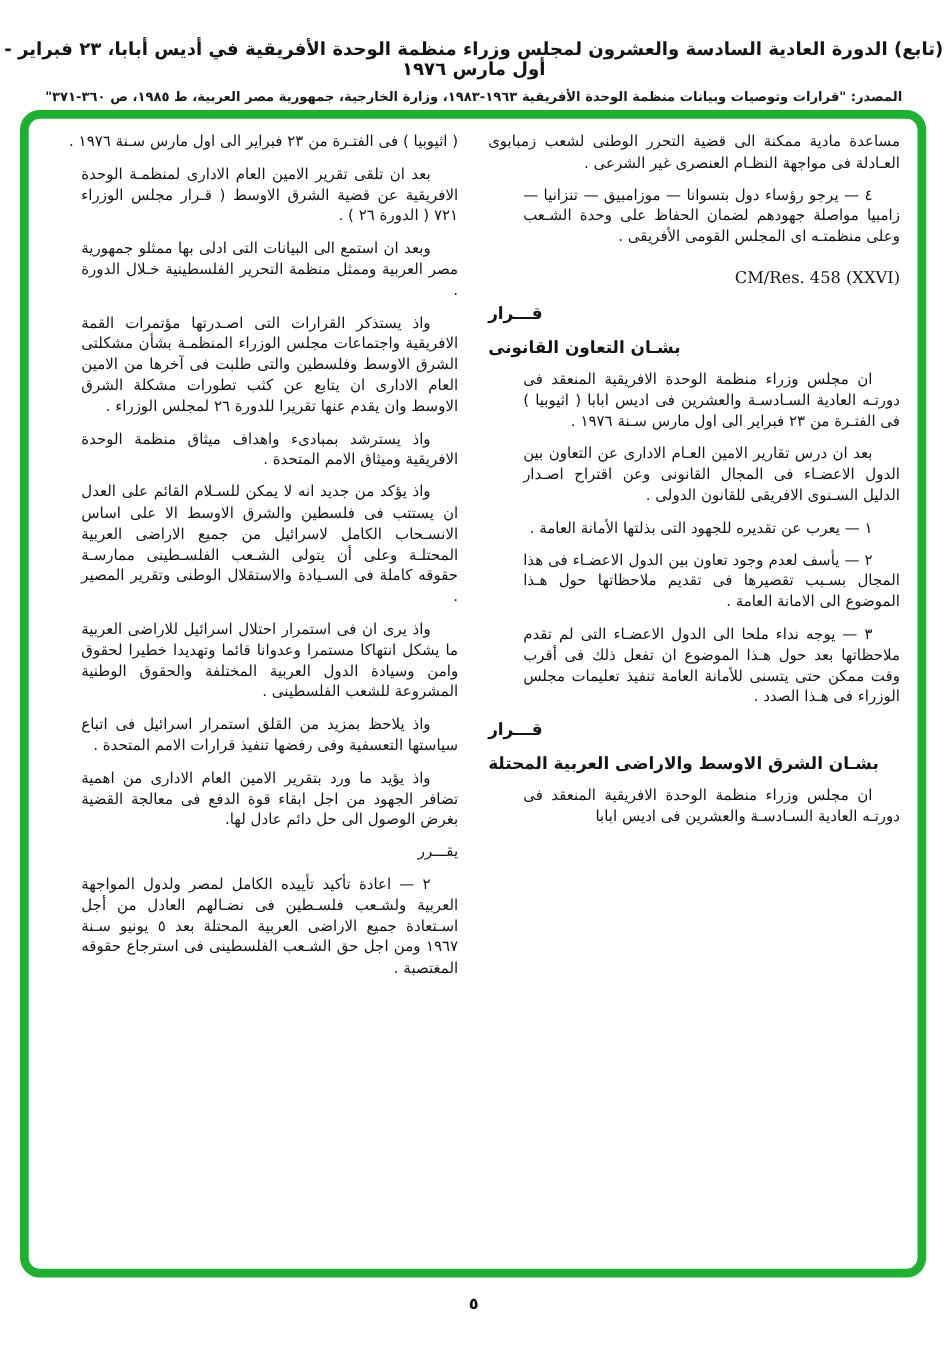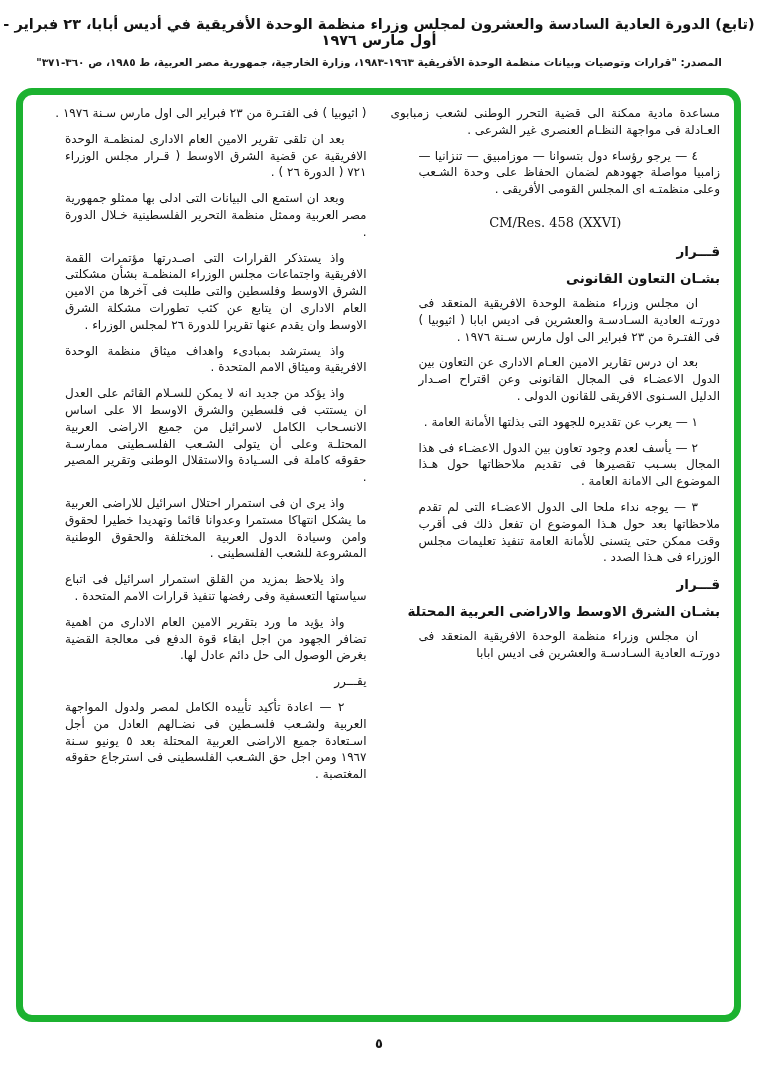--- a/index.html
+++ b/index.html
@@ -7,21 +7,21 @@
     width: 758px; height: 1078px;
     background: #ffffff;
     color: #141414;
     font-family: "DejaVu Sans", sans-serif;
     position: relative;
     overflow: hidden;
   }
   .page-header {
     direction: rtl;
     text-align: center;
-    padding-top: 16px;
+    padding-top: 32px;
   }
   .page-header .line1 {
     font-size: 14.5px;
     font-weight: bold;
     letter-spacing: 0;
   }
   .page-header .line2 {
     font-size: 10.5px;
     font-weight: bold;
     margin-top: 8px;
@@ -45,29 +45,29 @@
   }
   .col {
     flex: 1 1 0;
     text-align: justify;
     font-size: 12px;
     line-height: 1.4;
   }
   .block { margin-bottom: 9px; }
   .block.paragraph.indent { text-indent: 22px; margin-left: 28px; }
   .block.heading {
-    text-align: right;
+    text-align: left;
     font-weight: bold;
     font-size: 13.5px;
     text-indent: 0;
     margin: 8px 0 7px 0;
   }
   .block.ref {
     direction: ltr;
-    text-align: center;
+    text-align: right;
     font-family: "DejaVu Serif", serif;
     font-size: 13px;
     margin: 16px 0 10px 0;
     text-indent: 0;
   }
   .page-number {
     position: absolute;
     left: 0; right: 0;
     top: 1036px;
     text-align: center;

